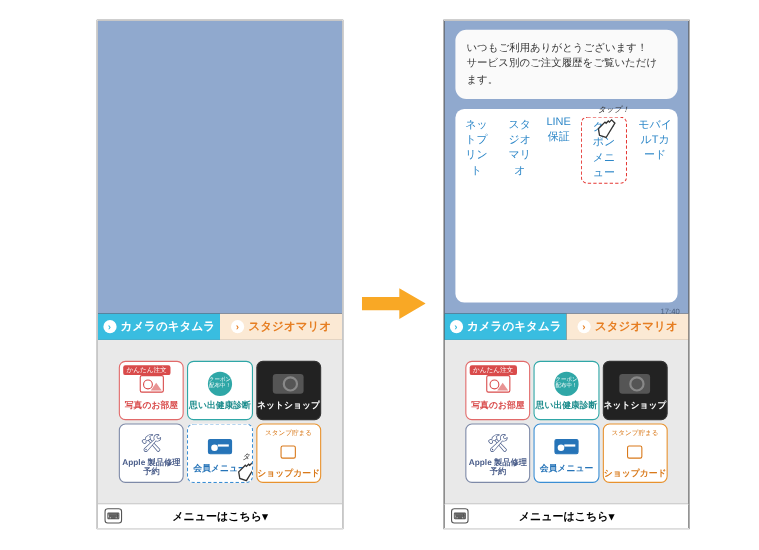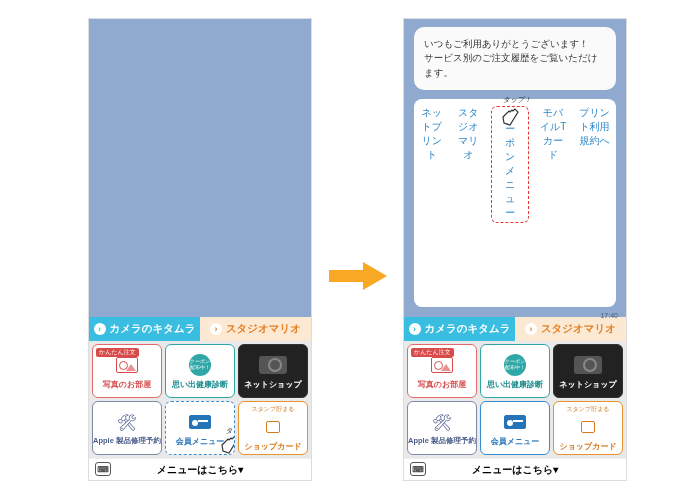--- a/index.html
+++ b/index.html
@@ -66,21 +66,21 @@
     gap:4px; font-weight:600;
   }
   .tab.blue   { background:#39bde0; color:#fff; }
   .tab.orange { background:#fbe9d4; color:#e67e22; }
   .tab .chev { width:12px;height:12px;border-radius:50%;background:#fff;color:#39bde0;
     display:flex;align-items:center;justify-content:center;font-size:9px;line-height:1;}
   .tab.orange .chev{ background:#fff;color:#e67e22;}
   
   .grid {
     display:grid; grid-template-columns:repeat(3,1fr); grid-template-rows:1fr 1fr;
-    gap:3px; padding:3px; background:#e9e9e9;
+    gap:3px; padding:19px; background:#e9e9e9;
   }
   .tile {
     background:#fff; border-radius:6px; height:54px;
     display:flex; flex-direction:column; align-items:center; justify-content:center;
     font-size:8px; position:relative; overflow:hidden;
     border:1.5px solid #ccc;
   }
   .tile .icon { height:24px; display:flex;align-items:center;justify-content:center;}
   .tile .lbl { font-size:8px; margin-top:2px; font-weight:600;}
   .tile.red    { border-color:#e26a6a; color:#d94b4b;}
@@ -200,31 +200,31 @@
 
 <div class="phone right">
   <div class="chat">
     <div class="bubble">
       <p>いつもご利用ありがとうございます！</p>
       <p>サービス別のご注文履歴をご覧いただけます。</p>
     </div>
     <div class="links">
       <div class="row"><span>ネットプリント</span></div>
       <div class="row"><span>スタジオマリオ</span></div>
+      <div class="row"><span>LINE保証</span></div>
       <div class="row" style="position:relative">
         <span class="dashed">クーポンメニュー</span>
         <div class="taphand" style="right:6px;top:-2px">
           <svg viewBox="0 0 26 26">
               <path d="M6 14 L12 8 L13 9 L15 7 L16 8 L18 6 L21 9 L13 22 L7 20 Z" fill="#fff" stroke="#333" stroke-width="1.2"></path>
             </svg>
         </div>
         <div class="tapword" style="right:-2px;top:-10px">タップ！</div>
       </div>
       <div class="row"><span>モバイルTカード</span></div>
-      <div class="row"><span>プリント利用規約へ</span></div>
       <div class="timestamp">17:40</div>
     </div>
   </div>
   <div class="tabs">
     <div class="tab blue">
       <span class="chev">›</span>
       <span>カメラのキタムラ</span>
     </div>
     <div class="tab orange">
       <span class="chev">›</span>

